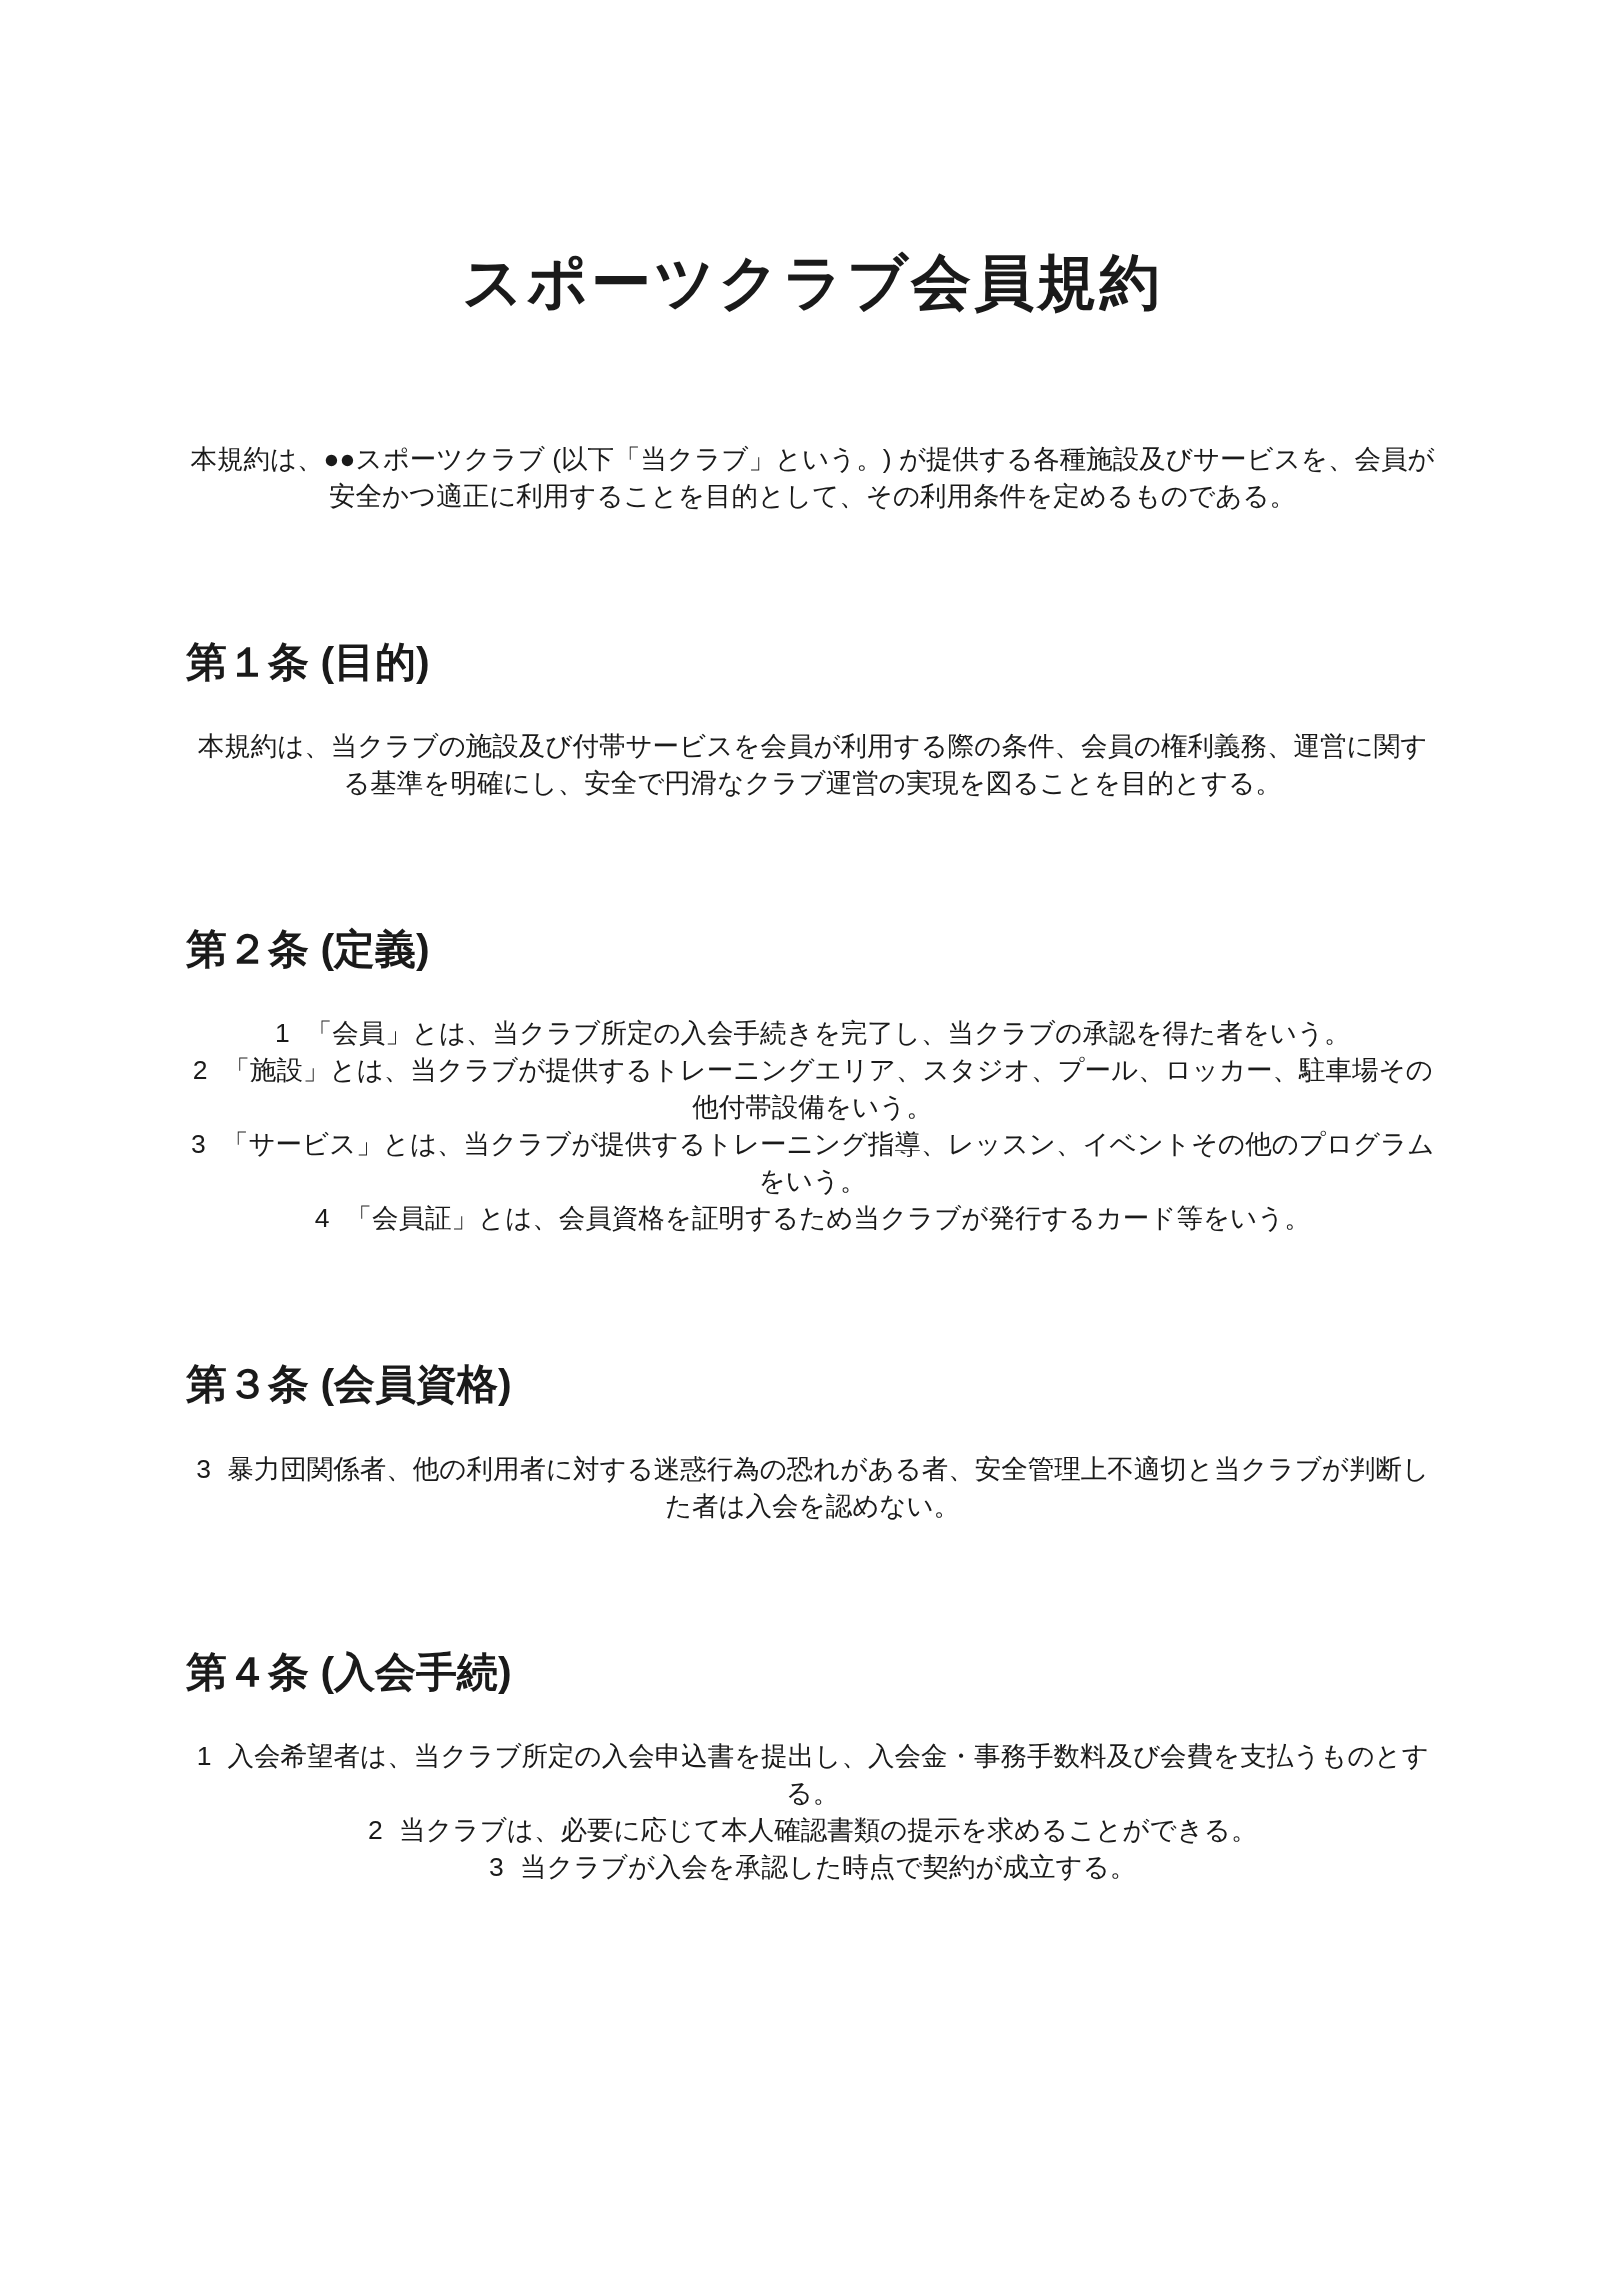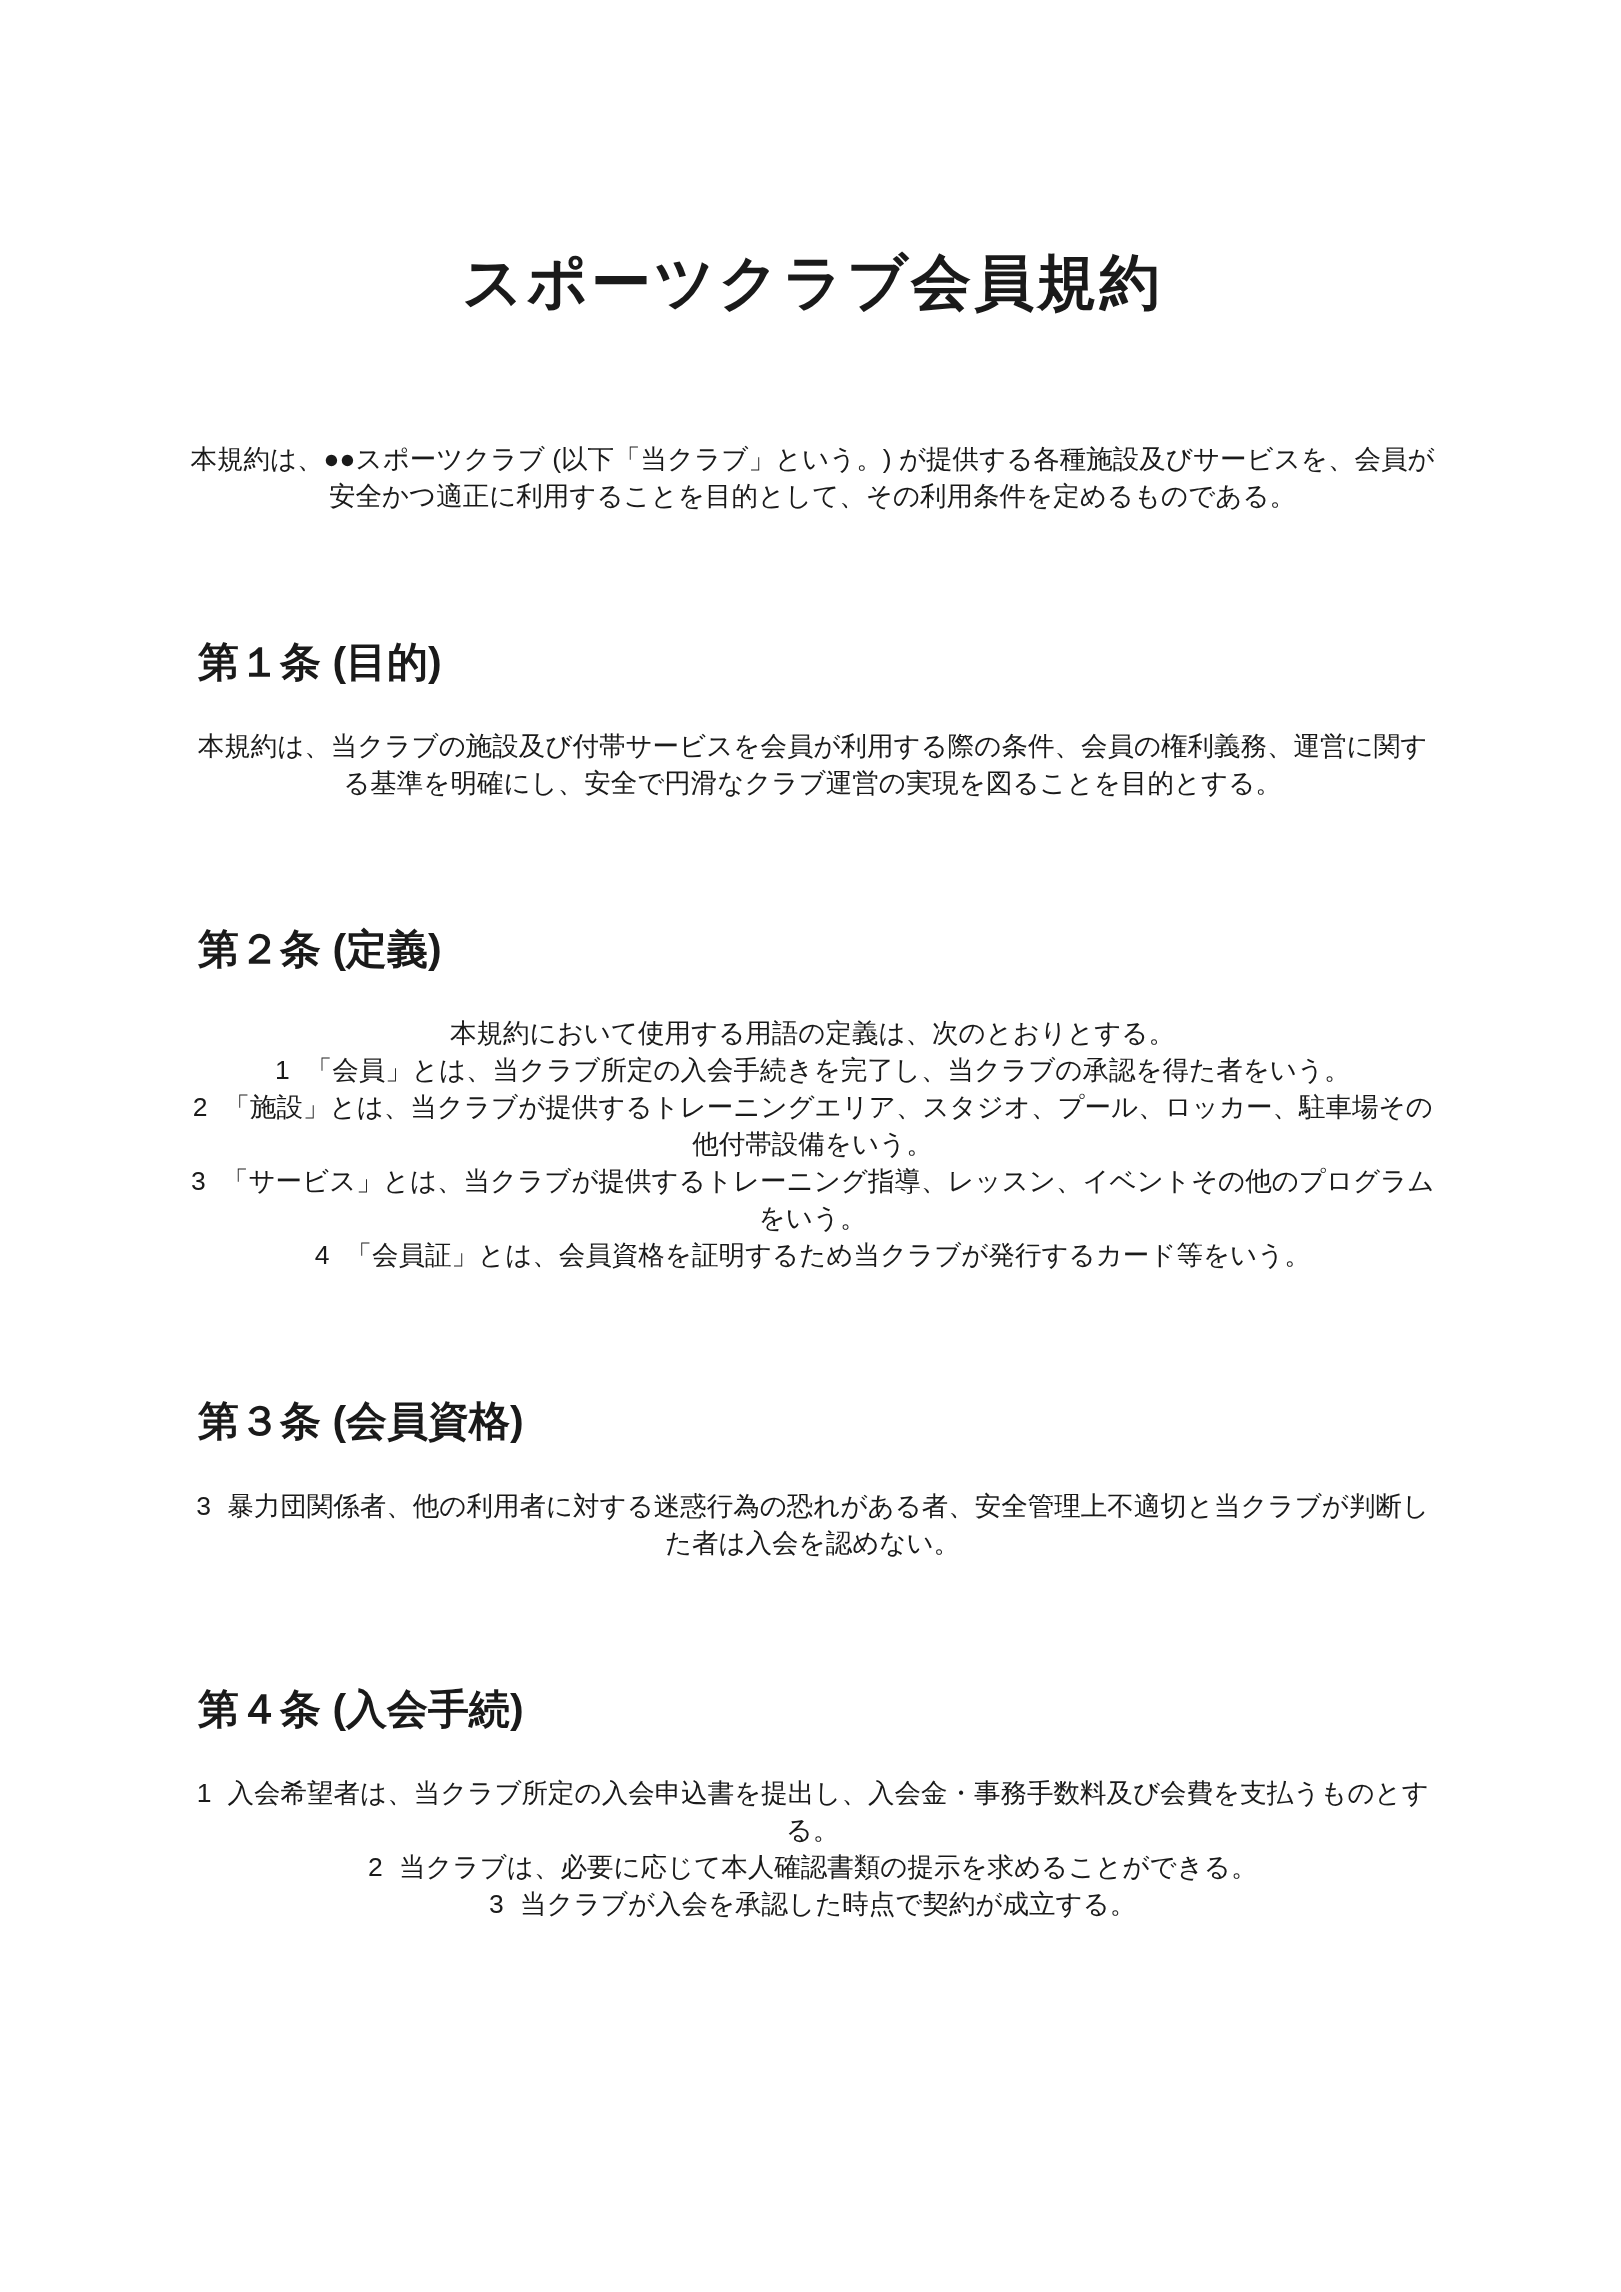--- a/index.html
+++ b/index.html
@@ -30,21 +30,21 @@
     margin: 0;
     font-size: 26.5px;
     line-height: 37px;
     font-weight: 400;
     text-align: center;
   }
   p.intro {
     margin-top: 122px;
   }
   h2.section-heading {
-    margin: 123px 0 41px 12px;
+    margin: 123px 0 41px 0;
     font-size: 41px;
     line-height: 1.2;
     font-weight: 700;
   }
   .num {
     display: inline-block;
     min-width: 15.7px;
     margin-right: 15.7px;
   }
 </style>
@@ -57,21 +57,20 @@
 
   <p class="body-text intro">本規約は、●●スポーツクラブ (以下「当クラブ」という。) が提供する各種施設及びサービスを、会員が安全かつ適正に利用することを目的として、その利用条件を定めるものである。</p>
 
   <section>
     <h2 class="section-heading">第１条 (目的)</h2>
     <p class="body-text">本規約は、当クラブの施設及び付帯サービスを会員が利用する際の条件、会員の権利義務、運営に関する基準を明確にし、安全で円滑なクラブ運営の実現を図ることを目的とする。</p>
   </section>
 
   <section>
     <h2 class="section-heading">第２条 (定義)</h2>
-    <p class="body-text">本規約において使用する用語の定義は、次のとおりとする。</p>
     <p class="body-text"><span class="num">1</span><span>「会員」とは、当クラブ所定の入会手続きを完了し、当クラブの承認を得た者をいう。</span></p>
     <p class="body-text"><span class="num">2</span><span>「施設」とは、当クラブが提供するトレーニングエリア、スタジオ、プール、ロッカー、駐車場その他付帯設備をいう。</span></p>
     <p class="body-text"><span class="num">3</span><span>「サービス」とは、当クラブが提供するトレーニング指導、レッスン、イベントその他のプログラムをいう。</span></p>
     <p class="body-text"><span class="num">4</span><span>「会員証」とは、会員資格を証明するため当クラブが発行するカード等をいう。</span></p>
   </section>
 
   <section>
     <h2 class="section-heading">第３条 (会員資格)</h2>
     <p class="body-text"><span class="num">3</span><span>暴力団関係者、他の利用者に対する迷惑行為の恐れがある者、安全管理上不適切と当クラブが判断した者は入会を認めない。</span></p>
   </section>

